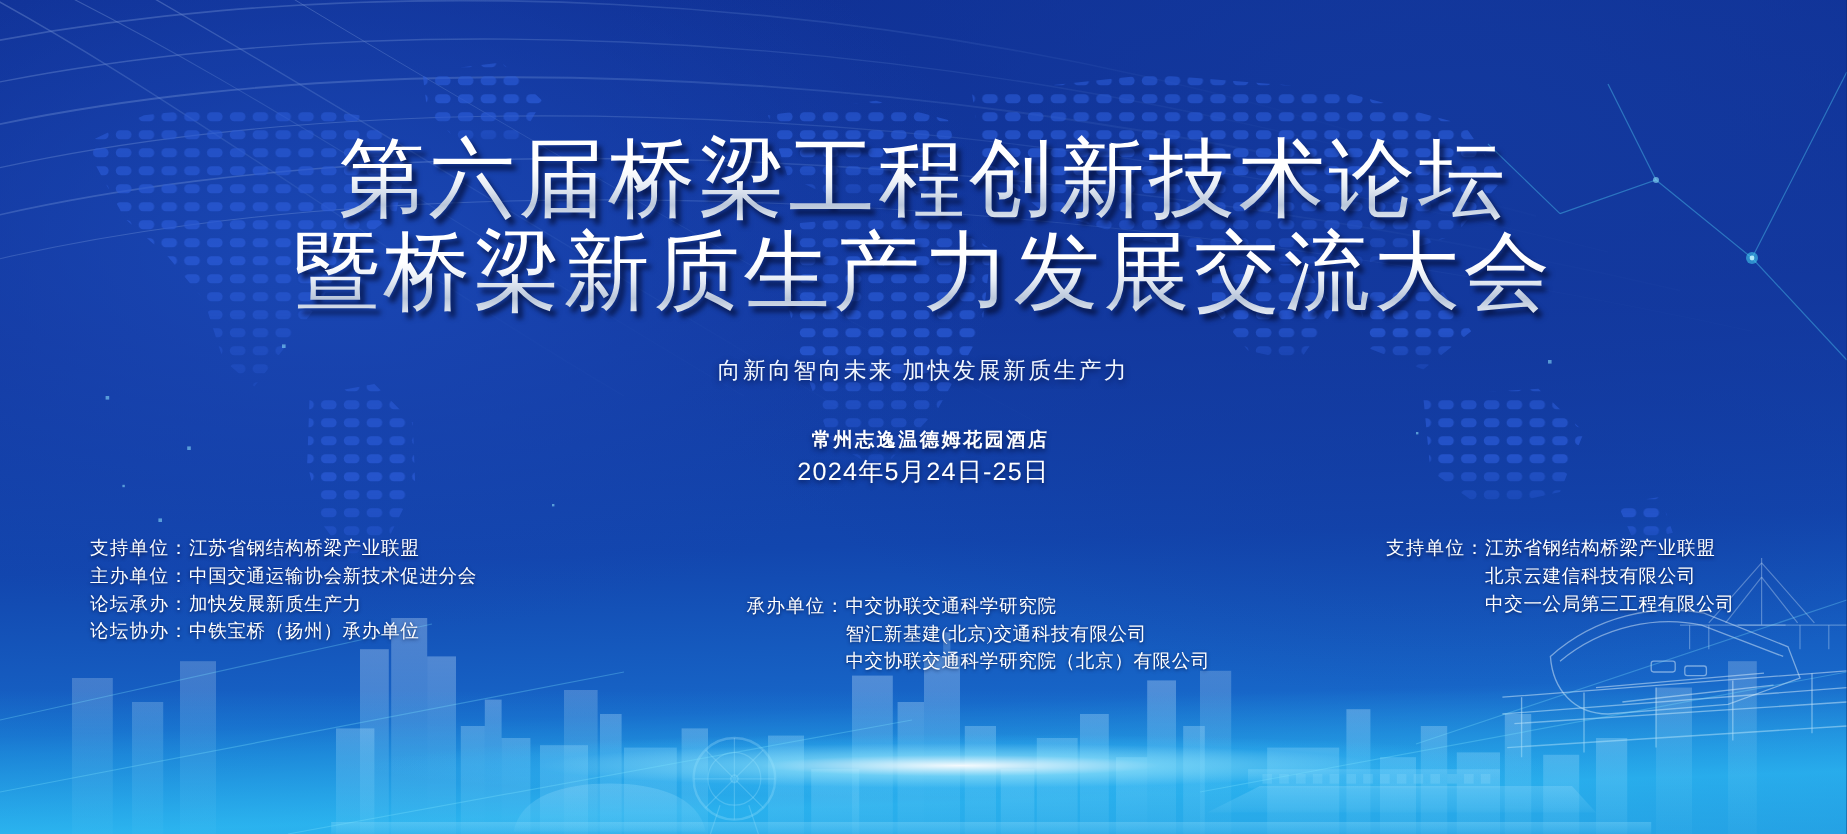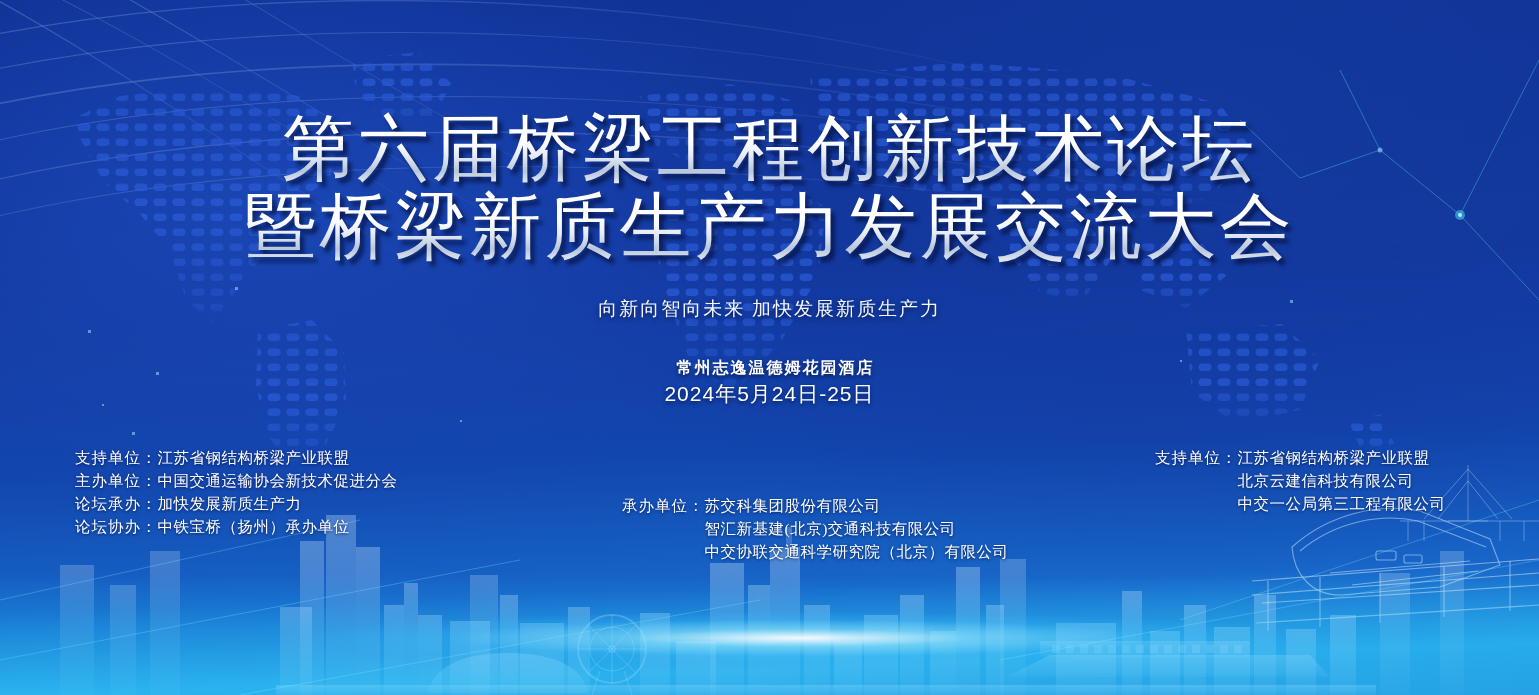--- a/index.html
+++ b/index.html
@@ -347,21 +347,21 @@
         </div>
       <div class="org-line">
           <span class="org-label">论坛协办：</span>
           <span class="org-value">中铁宝桥（扬州）承办单位</span>
         </div>
     </div>
 
     <div class="org-col mid">
       <div class="org-line">
           <span class="org-label">承办单位：</span>
-          <span class="org-value">苏交科集团股份有限公司</span>
+          <span class="org-value">中交协联交通科学研究院</span>
         </div>
       <div class="org-line">
           <span class="org-label blank">承办单位：</span>
           <span class="org-value">智汇新基建(北京)交通科技有限公司</span>
         </div>
       <div class="org-line">
           <span class="org-label blank">承办单位：</span>
           <span class="org-value">中交协联交通科学研究院（北京）有限公司</span>
         </div>
     </div>

